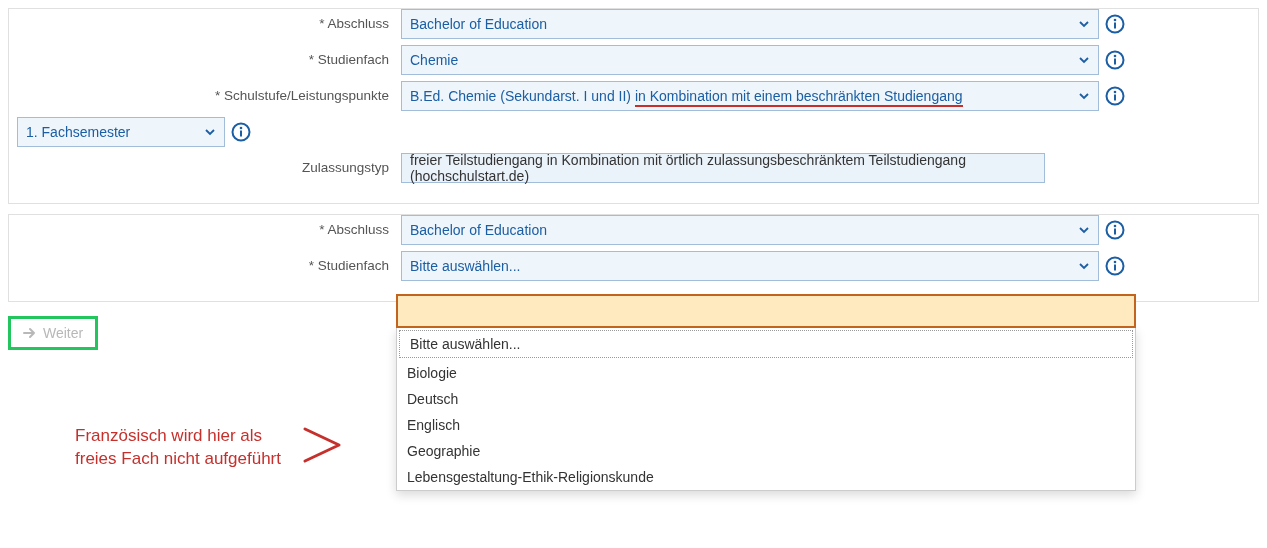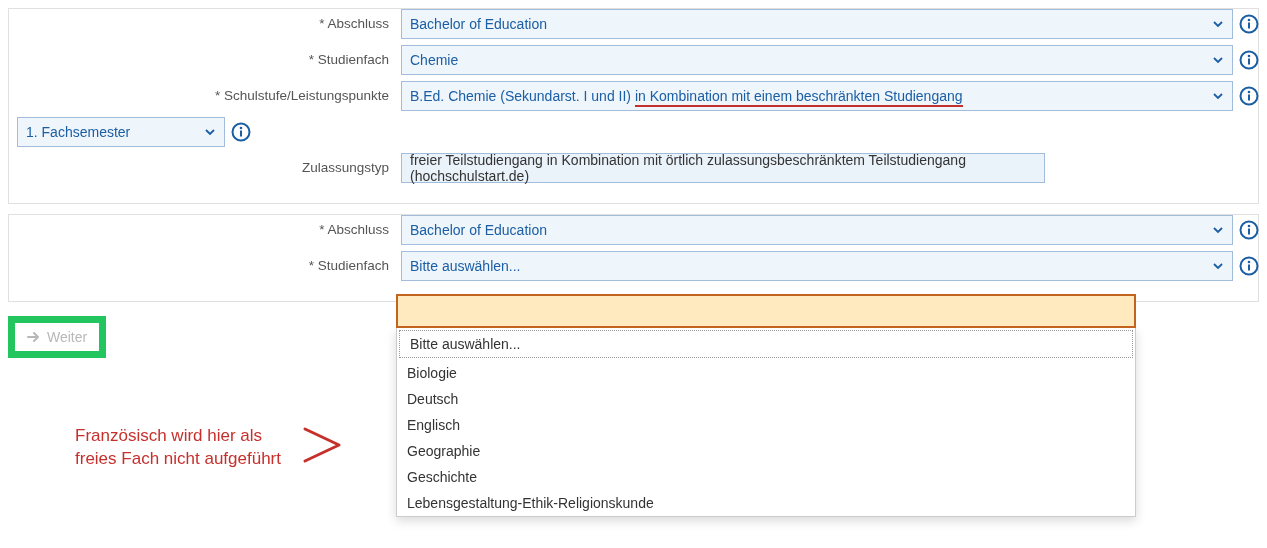--- a/index.html
+++ b/index.html
@@ -42,21 +42,21 @@
       display: flex;
       align-items: center;
       border: 1px solid #a2bdd9;
       background: #eef5fb;
       height: 30px;
       padding: 0 30px 0 8px;
       color: #1b5ea4;
       cursor: pointer;
       font-size: 14px;
     }
-    .select-wide { width: 832px; }
+    .select-wide { width: 698px; }
     .select-narrow { width: 208px; }
     .select-chevron {
       position: absolute;
       right: 8px;
       top: 50%;
       transform: translateY(-50%);
       display: inline-block;
     }
     .select-chevron svg { display: block; }
     .readonly-field {
@@ -79,21 +79,21 @@
     }
     .info-icon svg { display: block; }
     .underline-red {
       border-bottom: 2px solid #c6302c;
       padding-bottom: 1px;
     }
     .weiter-btn {
       display: inline-flex;
       align-items: center;
       gap: 6px;
-      border: 7px solid #22c55e;
+      border: 3px solid #22c55e;
       background: #fff;
       color: #b8b8b8;
       padding: 6px 12px;
       font-size: 14px;
       cursor: pointer;
       margin-top: 4px;
     }
     .weiter-arrow svg { display: block; }
 
     
@@ -313,21 +313,20 @@
 
 
 <div class="dropdown-popup">
   <input class="dropdown-filter" value="" style="">
   <div class="dropdown-list">
     <div class="dropdown-option first">Bitte auswählen...</div>
     <div class="dropdown-option">Biologie</div>
     <div class="dropdown-option">Deutsch</div>
     <div class="dropdown-option">Englisch</div>
     <div class="dropdown-option">Geographie</div>
-    <div class="dropdown-option">Geschichte</div>
     <div class="dropdown-option">Lebensgestaltung-Ethik-Religionskunde</div>
   </div>
 </div>
 
 
 <div class="annotation-block">
   <div class="annotation-text">
     <div>Französisch wird hier als</div>
     <div>freies Fach nicht aufgeführt</div>
   </div>

